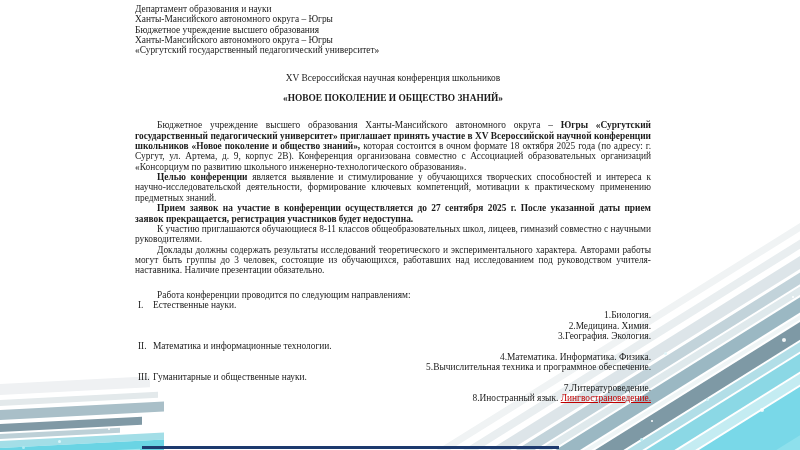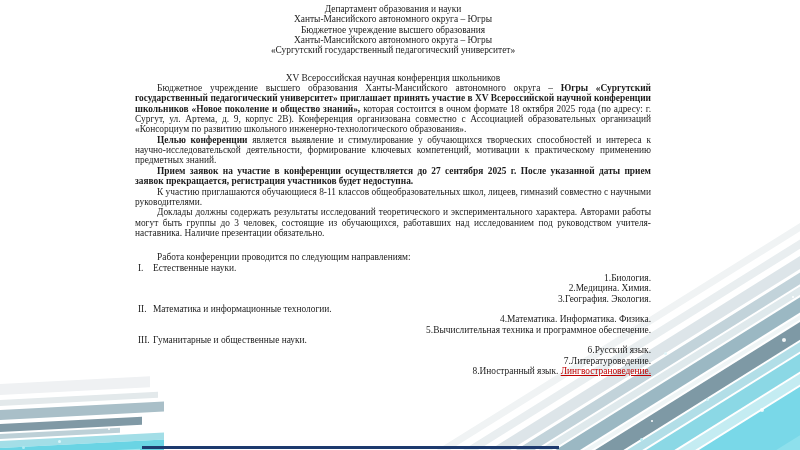--- a/index.html
+++ b/index.html
@@ -33,28 +33,28 @@
   .bl4{top:40px;left:8px;width:150px;height:8px;background:#8099a5;}
   .bl5{top:50px;width:128px;height:5px;background:#bdd0d7;}
   .bl6{top:57px;width:172px;height:7px;background:#a3dee7;}
   .bl7{top:64px;width:172px;height:42px;background:#6ad4e4;}
   .bl8{top:72px;left:20px;width:148px;height:8px;background:#9fe6ee;}
 
   .dot{position:absolute;border-radius:50%;}
 
   
   .doc{position:absolute;left:135px;top:4px;width:516px;font-size:9.4px;line-height:10.35px;}
-  .cline{text-align:center;}
+  .cline{}
   .cblock{text-align:center;margin-top:17px;}
   .subtitle{margin-top:11px;}
   .title{margin-top:10px;font-weight:bold;}
   .doctype{margin-top:10px;}
   .salutation{margin-top:10px;font-weight:bold;}
   .para{margin:0;text-align:justify;text-indent:22px;}
-  .para:first-of-type{margin-top:0;}
+  .para:first-of-type{margin-top:17px;}
   .b{font-weight:bold;}
   .intro{margin-top:14px;text-indent:22px;}
   .dhead{font-weight:normal;padding-left:3px;}
   .rn{display:inline-block;min-width:15px;}
   .ditem{padding-left:22px;text-align:right;}
   .in{display:inline-block;min-width:14px;}
   .redlink{color:#c00000;text-decoration:underline;text-decoration-color:#c00000;cursor:pointer;}
 
   .rule{position:absolute;left:142px;top:446px;width:417px;height:3px;background:#1d3a6e;}
 </style>
@@ -106,40 +106,40 @@
     <div>
         <div class="cline">Департамент образования и науки</div>
         <div class="cline">Ханты-Мансийского автономного округа – Югры</div>
         <div class="cline">Бюджетное учреждение высшего образования</div>
         <div class="cline">Ханты-Мансийского автономного округа – Югры</div>
         <div class="cline">«Сургутский государственный педагогический университет»</div>
       </div>
 
     <div class="cblock">
       <div class="cline subtitle">XV Всероссийская научная конференция школьников</div>
+      <div class="cline title">«НОВОЕ ПОКОЛЕНИЕ И ОБЩЕСТВО ЗНАНИЙ»</div>
     </div>
 
     <div>
         <p class="para"><span>Бюджетное учреждение высшего образования Ханты-Мансийского автономного округа – </span><span class="b">Югры «Сургутский государственный педагогический университет» приглашает принять участие в XV Всероссийской научной конференции школьников «Новое поколение и общество знаний»,</span><span> которая состоится в очном формате 18 октября 2025 года (по адресу: г. Сургут, ул. Артема, д. 9, корпус 2В). Конференция организована совместно с Ассоциацией образовательных организаций «Консорциум по развитию школьного инженерно-технологического образования».</span></p>
         <p class="para"><span class="b">Целью конференции</span><span> является выявление и стимулирование у обучающихся творческих способностей и интереса к научно-исследовательской деятельности, формирование ключевых компетенций, мотивации к практическому применению предметных знаний.</span></p>
         <p class="para"><span class="b">Прием заявок на участие в конференции осуществляется до 27 сентября 2025 г. После указанной даты прием заявок прекращается, регистрация участников будет недоступна.</span></p>
         <p class="para"><span>К участию приглашаются обучающиеся 8-11 классов общеобразовательных школ, лицеев, гимназий совместно с научными руководителями.</span></p>
         <p class="para"><span>Доклады должны содержать результаты исследований теоретического и экспериментального характера. Авторами работы могут быть группы до 3 человек, состоящие из обучающихся, работавших над исследованием под руководством учителя-наставника. Наличие презентации обязательно.</span></p>
       </div>
 
     <div class="intro">Работа конференции проводится по следующим направлениям:</div>
     <div>
         <div class="dhead"><span class="rn">I.</span><span>Естественные науки.</span></div>
         <div class="ditem"><span class="in">1.</span><span>Биология.</span></div>
         <div class="ditem"><span class="in">2.</span><span>Медицина. Химия.</span></div>
         <div class="ditem"><span class="in">3.</span><span>География. Экология.</span></div>
         <div class="dhead"><span class="rn">II.</span><span>Математика и информационные технологии.</span></div>
         <div class="ditem"><span class="in">4.</span><span>Математика. Информатика. Физика.</span></div>
         <div class="ditem"><span class="in">5.</span><span>Вычислительная техника и программное обеспечение.</span></div>
         <div class="dhead"><span class="rn">III.</span><span>Гуманитарные и общественные науки.</span></div>
-        <div class="ditem"><span class="in">6.</span><span>Русский язык.</span></div>
         <div class="ditem"><span class="in">7.</span><span>Литературоведение.</span></div>
         <div class="ditem"><span class="in">8.</span><span>Иностранный язык. </span><span class="redlink">Лингвострановедение.</span></div>
       </div>
   </div>
 
   <div class="rule"></div>
 </div>
 
 </body></html>

